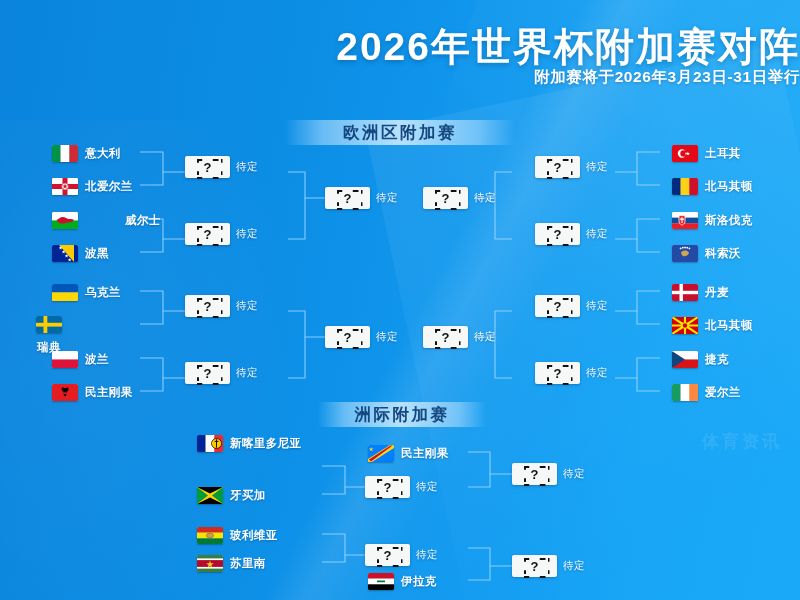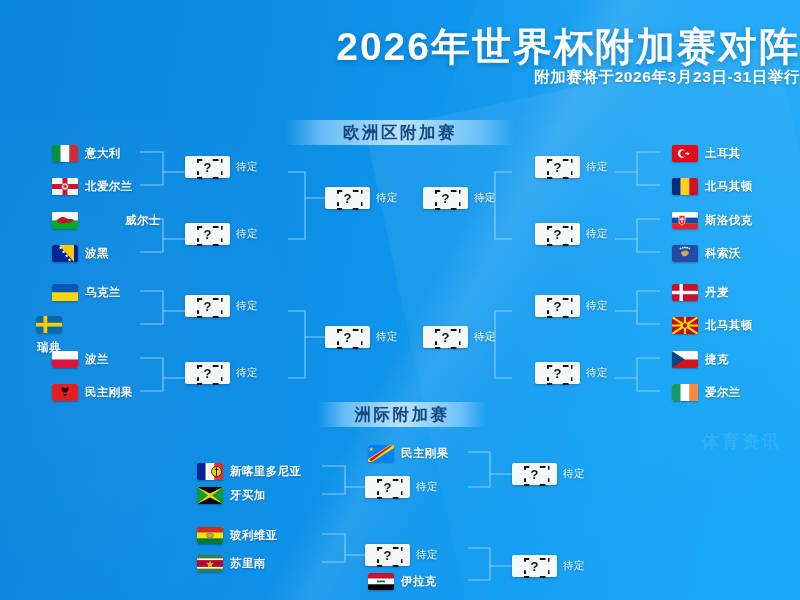--- a/index.html
+++ b/index.html
@@ -540,21 +540,21 @@
   </div>
   <div class="tbd" style="left:423px; top:326px;">
     <span class="tbd-box">
       <span class="tbd-q">
           <span class="qmark">?</span>
         </span>
     </span>
     <span class="tbd-label">待定</span>
   </div>
 
-  <div class="team" style="left:197px; top:462px;">
+  <div class="team" style="left:197px; top:434px;">
     <span class="flag">
       <svg viewBox="0 0 26 17">
           <rect width="8.67" height="17" fill="#002395"></rect>
           <rect x="8.67" width="8.66" height="17" fill="#fff"></rect>
           <rect x="17.33" width="8.67" height="17" fill="#ed2939"></rect>
           <circle cx="19.5" cy="8.5" r="5" fill="#fbcd00" stroke="#000" stroke-width="0.7"></circle>
           <path d="M19.5 4.3v8.4M17.6 6.4h3.8" stroke="#000" stroke-width="0.9"></path>
         </svg>
     </span>
     <span class="team-name">新喀里多尼亚</span>

